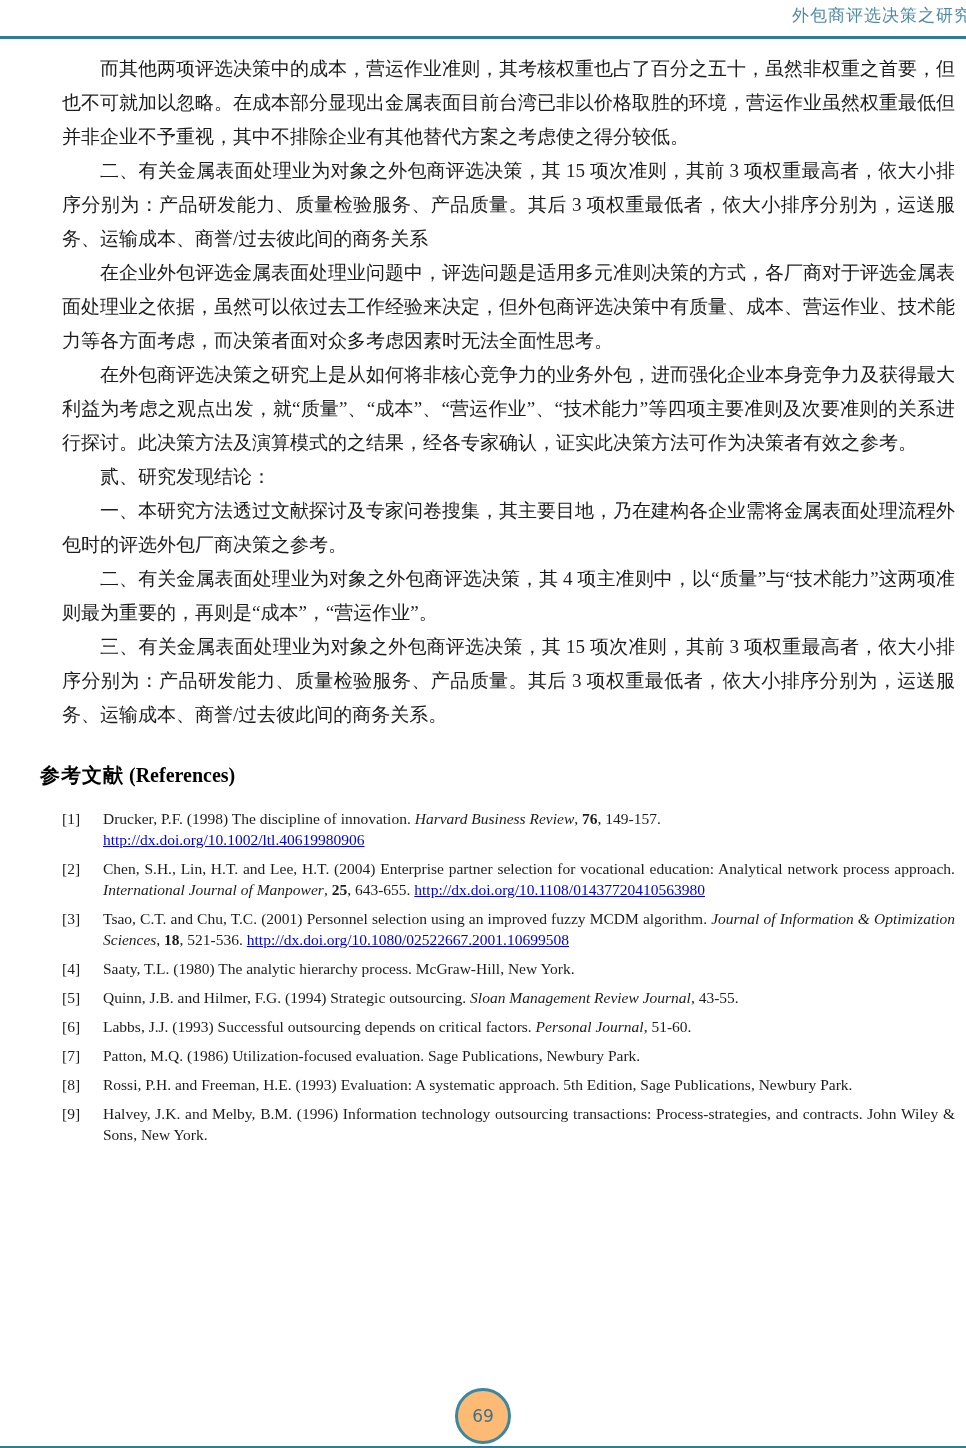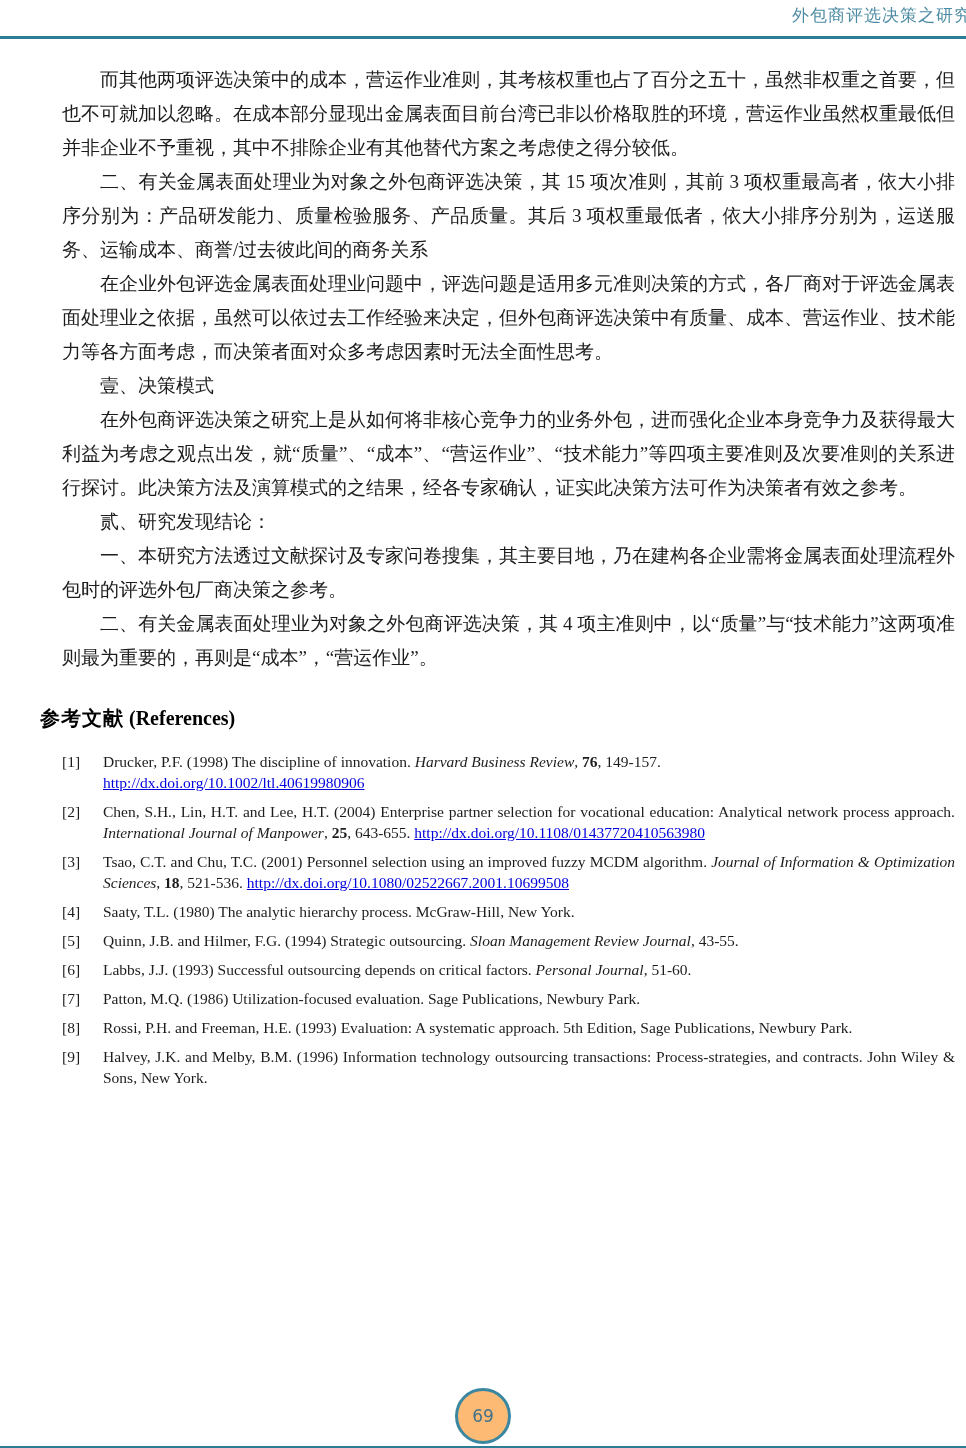--- a/index.html
+++ b/index.html
@@ -17,21 +17,21 @@
   .header-title{
     font-size:17px;color:#4d8ba4;letter-spacing:1px;
     font-family:"Liberation Serif","DejaVu Serif",serif;
   }
   .header-rule{
     position:absolute;top:36px;left:0;width:966px;height:3px;background:#2e7d96;
   }
   
   .content{
     position:absolute;top:52px;left:62px;width:893px;
-    font-size:19px;line-height:34px;text-align:justify;margin-top:11px;
+    font-size:19px;line-height:34px;text-align:justify;
   }
   .content p{margin:0;text-indent:2em;}
   .sec-heading{
     margin:22px 0 24px -22px;
     color:#2a7d95;font-size:22px;font-weight:bold;
     text-indent:0;line-height:30px;
   }
   .sec-heading .num{font-family:"Liberation Serif","DejaVu Serif",serif;margin-right:12px;}
   .sec-heading .cjk{font-family:"DejaVu Sans","Liberation Sans",sans-serif;letter-spacing:1px;}
   .ref-heading{
@@ -71,25 +71,25 @@
   </div>
   <div class="header-rule"></div>
 
   <div class="content">
 
     <p>而其他两项评选决策中的成本，营运作业准则，其考核权重也占了百分之五十，虽然非权重之首要，但也不可就加以忽略。在成本部分显现出金属表面目前台湾已非以价格取胜的环境，营运作业虽然权重最低但并非企业不予重视，其中不排除企业有其他替代方案之考虑使之得分较低。</p>
     <p>二、有关金属表面处理业为对象之外包商评选决策，其 15 项次准则，其前 3 项权重最高者，依大小排序分别为：产品研发能力、质量检验服务、产品质量。其后 3 项权重最低者，依大小排序分别为，运送服务、运输成本、商誉/过去彼此间的商务关系</p>
 
 
     <p>在企业外包评选金属表面处理业问题中，评选问题是适用多元准则决策的方式，各厂商对于评选金属表面处理业之依据，虽然可以依过去工作经验来决定，但外包商评选决策中有质量、成本、营运作业、技术能力等各方面考虑，而决策者面对众多考虑因素时无法全面性思考。</p>
-    <p>壹、决策模式</p>
     <p>在外包商评选决策之研究上是从如何将非核心竞争力的业务外包，进而强化企业本身竞争力及获得最大利益为考虑之观点出发，就“质量”、“成本”、“营运作业”、“技术能力”等四项主要准则及次要准则的关系进行探讨。此决策方法及演算模式的之结果，经各专家确认，证实此决策方法可作为决策者有效之参考。</p>
     <p>贰、研究发现结论：</p>
     <p>一、本研究方法透过文献探讨及专家问卷搜集，其主要目地，乃在建构各企业需将金属表面处理流程外包时的评选外包厂商决策之参考。</p>
     <p>二、有关金属表面处理业为对象之外包商评选决策，其 4 项主准则中，以“质量”与“技术能力”这两项准则最为重要的，再则是“成本”，“营运作业”。</p>
+    <p>三、有关金属表面处理业为对象之外包商评选决策，其 15 项次准则，其前 3 项权重最高者，依大小排序分别为：产品研发能力、质量检验服务、产品质量。其后 3 项权重最低者，依大小排序分别为，运送服务、运输成本、商誉/过去彼此间的商务关系。</p>
 
     <div class="ref-heading">
       <span class="cjk">参考文献</span><span class="latin"> (References)</span>
     </div>
 
     <div class="ref-list">
         <div class="ref-item"><span class="ref-label">[1]</span>Drucker, P.F. (1998) The discipline of innovation. <i>Harvard Business Review</i>, <b>76</b>, 149-157.<br><a>http://dx.doi.org/10.1002/ltl.40619980906</a></div>
         <div class="ref-item"><span class="ref-label">[2]</span>Chen, S.H., Lin, H.T. and Lee, H.T. (2004) Enterprise partner selection for vocational education: Analytical network process approach. <i>International Journal of Manpower</i>, <b>25</b>, 643-655. <a>http://dx.doi.org/10.1108/01437720410563980</a></div>
         <div class="ref-item"><span class="ref-label">[3]</span>Tsao, C.T. and Chu, T.C. (2001) Personnel selection using an improved fuzzy MCDM algorithm. <i>Journal of Information &amp; Optimization Sciences</i>, <b>18</b>, 521-536. <a>http://dx.doi.org/10.1080/02522667.2001.10699508</a></div>
         <div class="ref-item"><span class="ref-label">[4]</span>Saaty, T.L. (1980) The analytic hierarchy process. McGraw-Hill, New York.</div>

